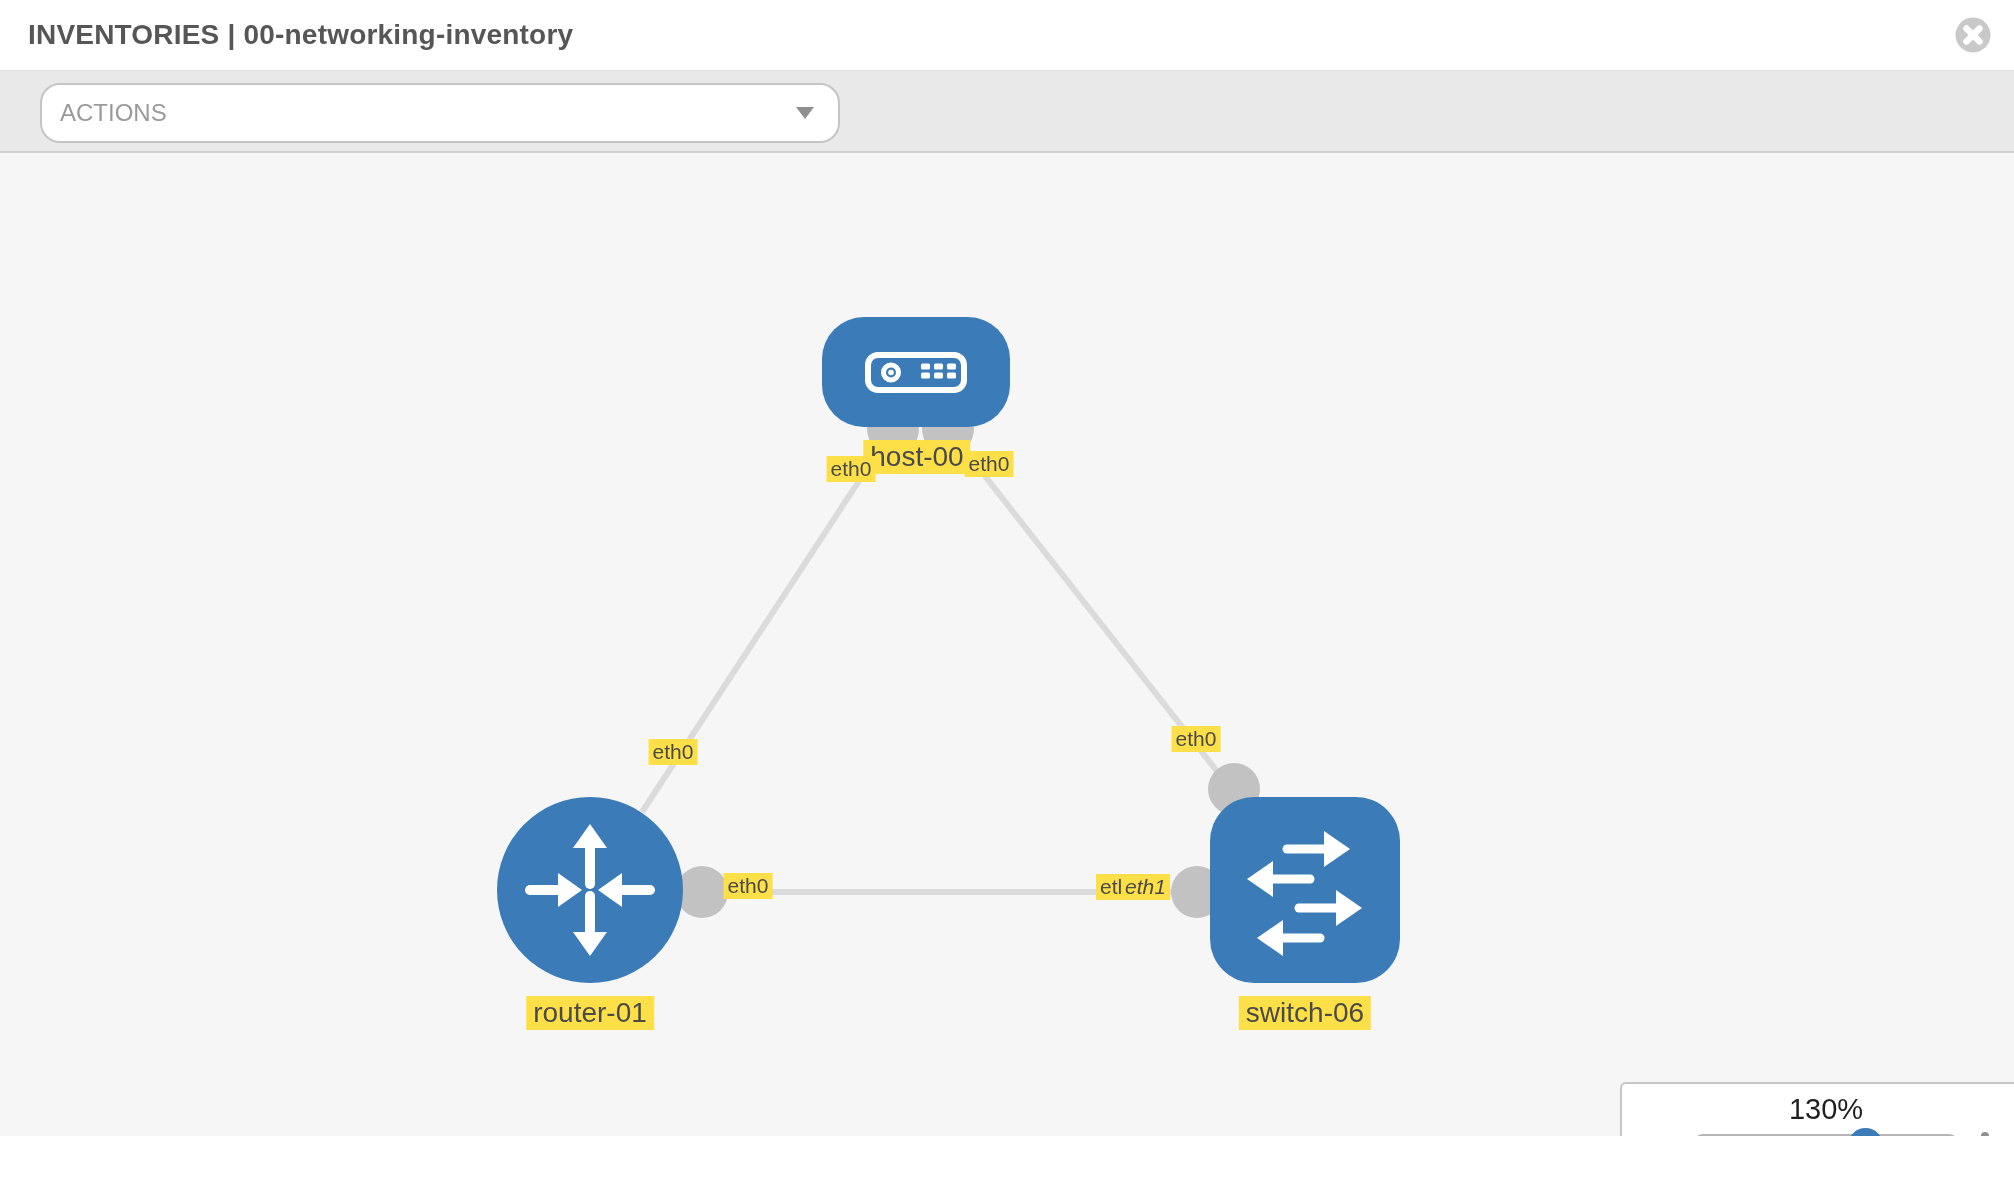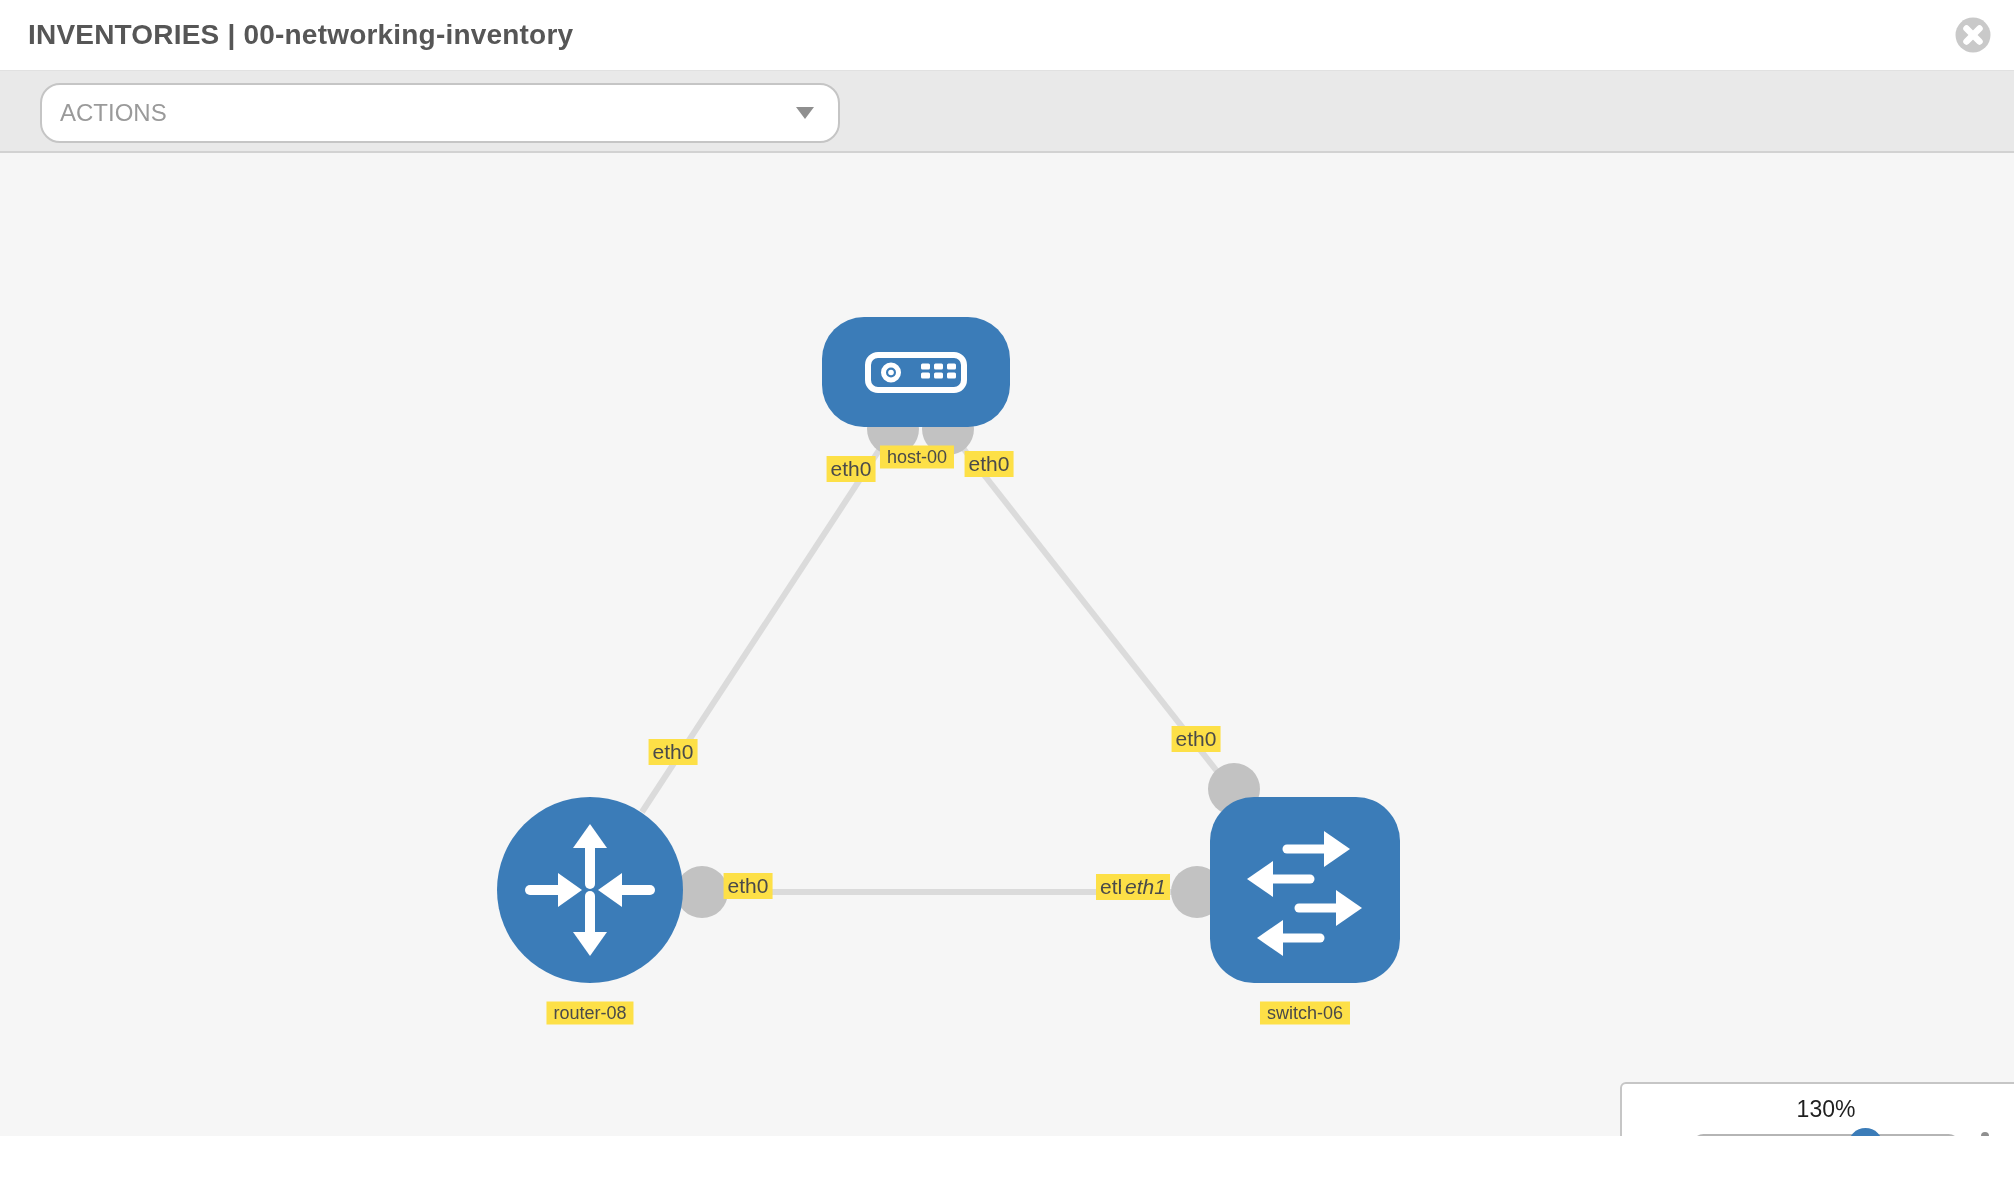--- a/index.html
+++ b/index.html
@@ -28,29 +28,29 @@
   .tool-icon{position:absolute;top:88px;cursor:pointer;}
   .tool-icon.wrench{left:1042px;}
   .tool-icon.key{left:1112px;}
 
   
   .canvas{position:absolute;left:0;top:153px;width:2014px;height:1047px;background:#f6f6f6;}
   .topo-svg{position:absolute;left:0;top:153px;}
 
   .nlabel{position:absolute;transform:translate(-50%,-50%);background:#fde047;color:#4a4a4a;
     white-space:nowrap;}
-  .node-label{font-size:18px;padding:1px 7px;}
+  .node-label{font-size:28px;padding:1px 7px;}
   .if-label{font-size:21px;padding:1px 4px;}
   .if-left-anchor{transform:translate(0,-50%);}
 
   
   .zoom-panel{position:absolute;left:1620px;top:1082px;width:410px;height:130px;background:#ffffff;
     border:2px solid #c6c6c6;border-radius:6px 0 0 0;box-sizing:border-box;}
   .zoom-pct{position:absolute;left:204px;top:25px;transform:translate(-50%,-50%);
-    font-size:23px;color:#1f1f1f;}
+    font-size:29px;color:#1f1f1f;}
   .zoom-minus{position:absolute;left:30px;top:55px;width:24px;height:8px;border-radius:4px;
     background:#8f8f8f;cursor:pointer;}
   .zoom-track{position:absolute;left:70px;top:50px;width:268px;height:23px;background:#fff;
     border:2px solid #b5b5b5;border-radius:13px;box-sizing:border-box;cursor:pointer;}
   .zoom-knob{position:absolute;left:226px;top:44px;width:35px;height:35px;border-radius:50%;
     background:#3b7cb8;cursor:pointer;}
   .zoom-plus{position:absolute;left:352px;top:48px;width:22px;height:22px;cursor:pointer;}
   .zoom-plus .h{position:absolute;left:0;top:7px;width:22px;height:8px;border-radius:4px;background:#8f8f8f;}
   .zoom-plus .v{position:absolute;left:7px;top:0;width:8px;height:22px;border-radius:4px;background:#8f8f8f;}
 </style>
@@ -155,21 +155,21 @@
         <path d="M1247 879 L1273 861 L1273 897 Z" stroke="none"></path>
         <line x1="1299" y1="908" x2="1338" y2="908"></line>
         <path d="M1362 908 L1336 890 L1336 926 Z" stroke="none"></path>
         <line x1="1320" y1="938" x2="1281" y2="938"></line>
         <path d="M1257 938 L1283 920 L1283 956 Z" stroke="none"></path>
       </g>
     </g>
   </svg>
 
   <div class="nlabel node-label" style="left:917px;top:457px;">host-00</div>
-  <div class="nlabel node-label" style="left:590px;top:1013px;">router-08</div>
+  <div class="nlabel node-label" style="left:590px;top:1013px;">router-01</div>
   <div class="nlabel node-label" style="left:1305px;top:1013px;">switch-06</div>
 
   <div class="nlabel if-label" style="left:851px;top:469px;">eth0</div>
   <div class="nlabel if-label" style="left:989px;top:464px;">eth0</div>
   <div class="nlabel if-label" style="left:673px;top:752px;">eth0</div>
   <div class="nlabel if-label" style="left:1196px;top:739px;">eth0</div>
   <div class="nlabel if-label" style="left:748px;top:886px;">eth0</div>
   <div class="nlabel if-label if-left-anchor" style="left:1096px;top:887px;">eth0</div>
   <div class="nlabel if-label if-left-anchor" style="left:1121px;top:887px;font-style:italic;">eth1</div>
 

